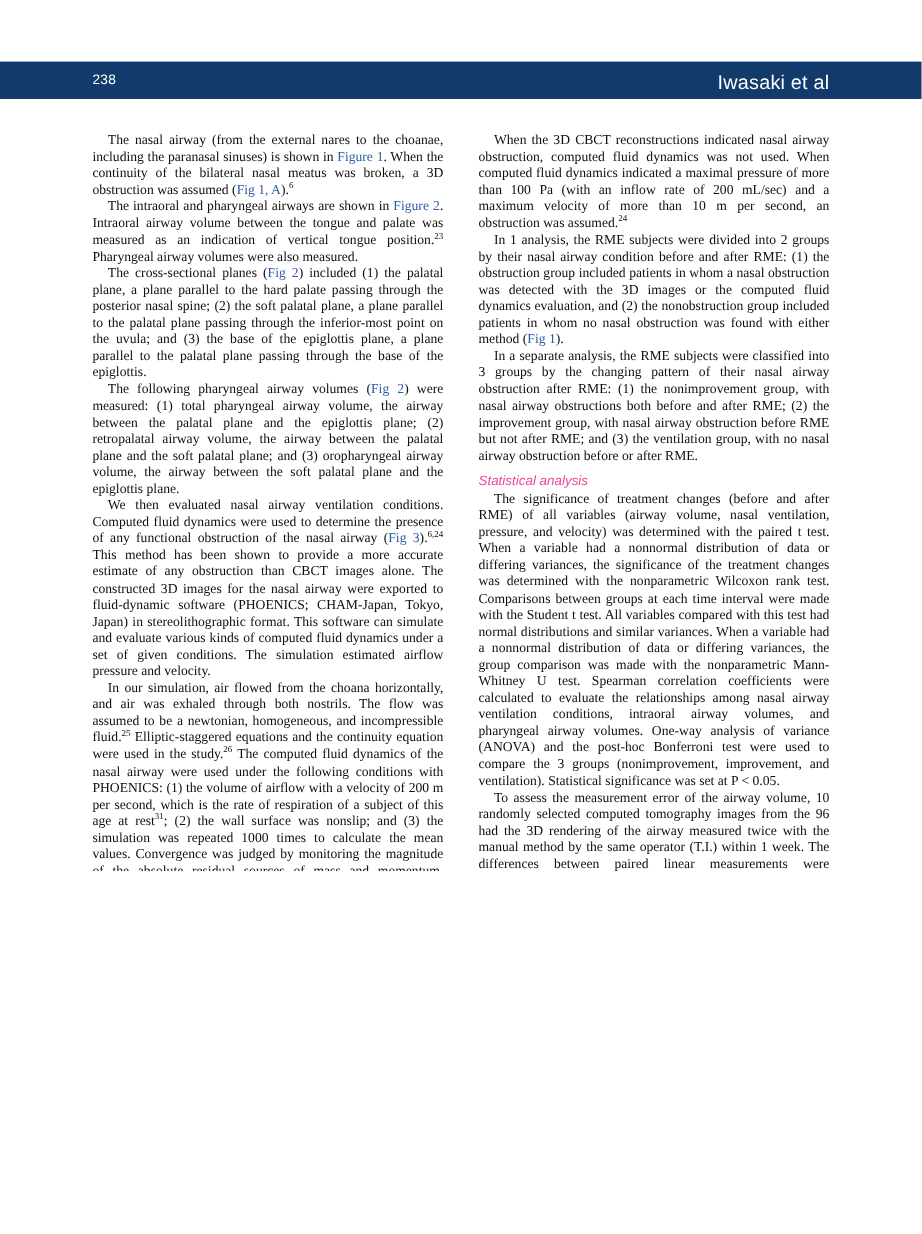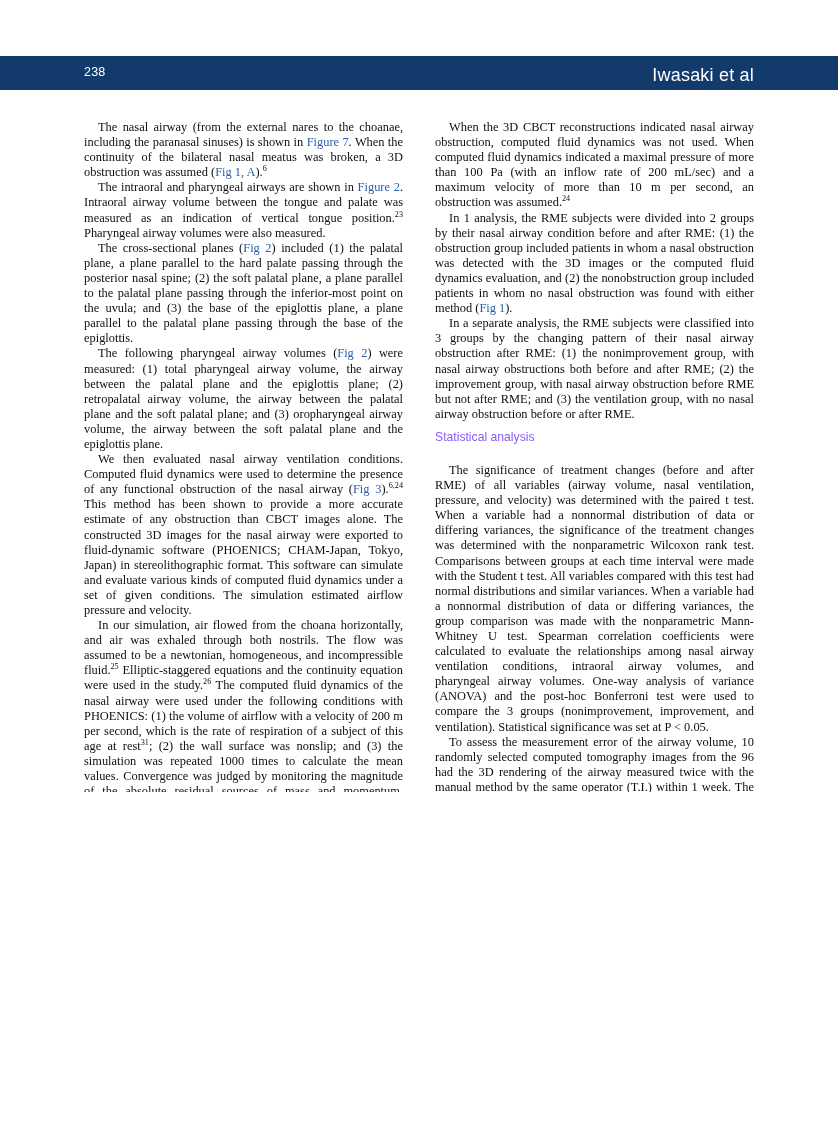--- a/index.html
+++ b/index.html
@@ -59,26 +59,27 @@
     color: #0e0e0e;
     text-align: justify;
     text-justify: inter-word;
     hyphens: auto;
   }
   .col p {
     margin: 0;
     text-indent: 14px;
   }
   .section-head {
-    margin: 8px 0 18px 0;
+    margin: 8px 0 1px 0;
     font-family: "Liberation Sans", sans-serif;
     font-size: 12.2px;
-    color: #8b5cf6;
+    color: #ec4899;
     text-indent: 0 !important;
     text-align: left;
+    font-style: italic;
   }
   .xref {
     color: #2a5ca8;
   }
   sup {
     font-size: 8.2px;
     line-height: 0;
     vertical-align: super;
   }
   
@@ -127,21 +128,21 @@
   <div class="header-bar"></div>
   <div class="header-page-number">238</div>
   <div class="header-authors">Iwasaki et al</div>
 
   <div class="columns">
 
     <div class="col">
 
       <p>
         The nasal airway (from the external nares to the choanae, including the paranasal sinuses) is shown in
-        <span class="xref">Figure 7</span>. When the continuity of
+        <span class="xref">Figure 1</span>. When the continuity of
         the bilateral nasal meatus was broken, a 3D obstruction was assumed
         (<span class="xref">Fig 1, A</span>).<sup>6</sup>
       </p>
 
       <p>
         The intraoral and pharyngeal airways are shown in
         <span class="xref">Figure 2</span>. Intraoral airway volume
         between the tongue and palate was measured as an indication of vertical tongue
         position.<sup>23</sup> Pharyngeal airway volumes were also measured.
       </p>

